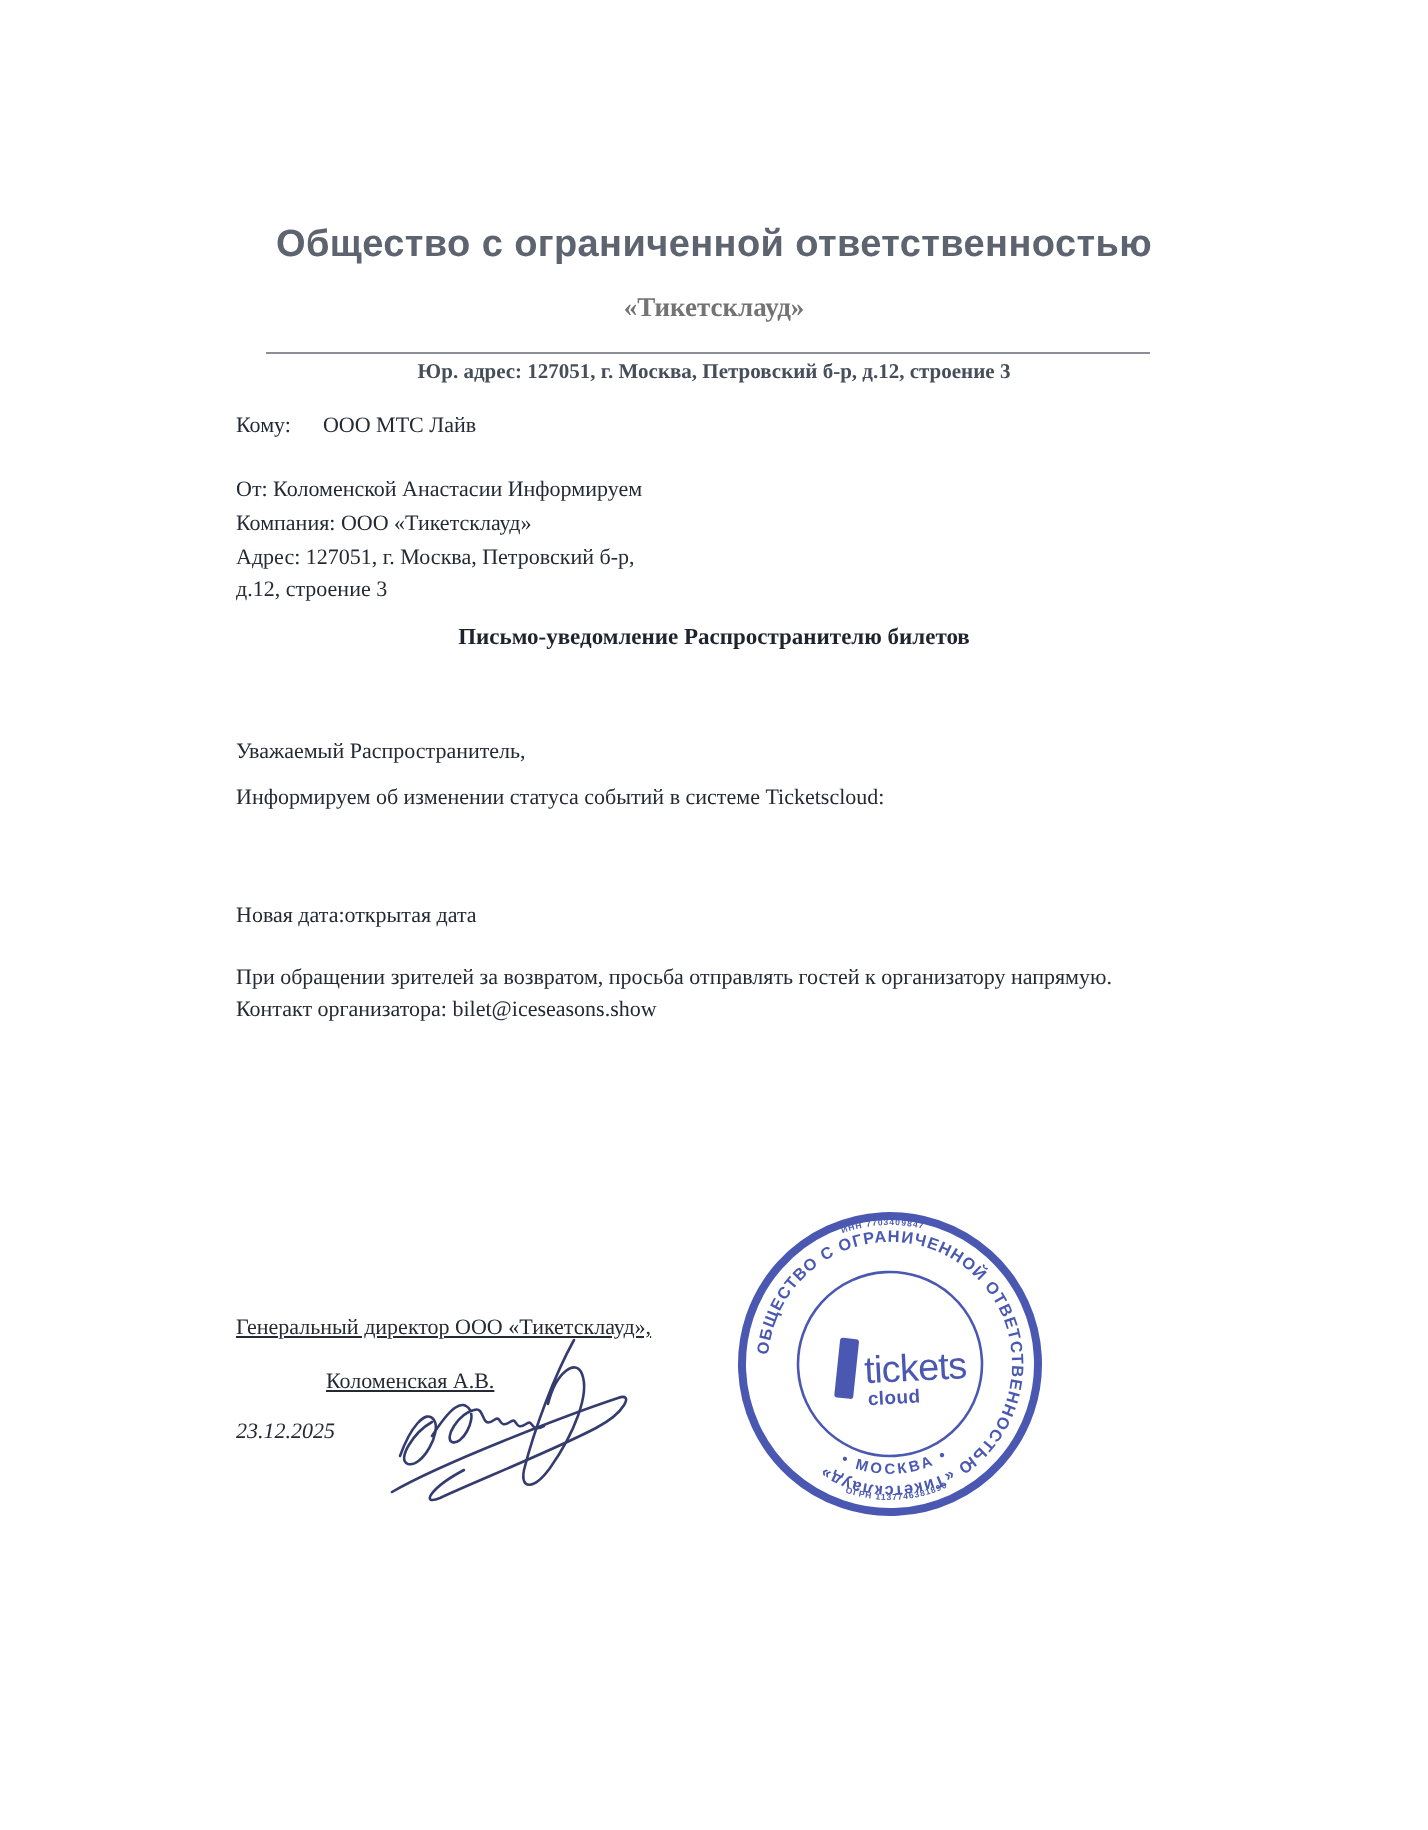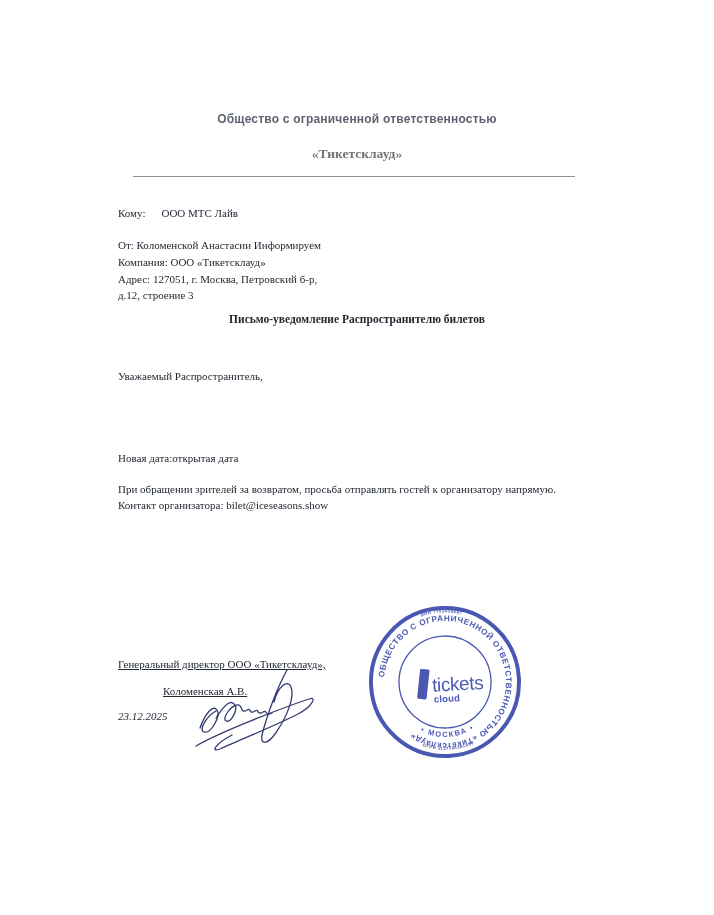--- a/index.html
+++ b/index.html
@@ -8,21 +8,21 @@
     width:714px;height:915px;
     background:#ffffff;
     font-family:"Liberation Serif", serif;
     overflow:hidden;
   }
   .abs{position:absolute;}
   .centered{left:0;right:0;text-align:center;}
   .company-type{
     top:112px;
     font-family:"Liberation Sans", sans-serif;
-    font-weight:bold;font-size:12px;
+    font-weight:bold;font-size:19px;
     color:#5d6470;letter-spacing:.2px;
   }
   .company-name{
     top:146px;
     font-weight:bold;font-size:13.5px;
     color:#737373;
   }
   .rule{
     top:176px;left:133px;width:442px;height:0;
     border-top:1px solid #8a8f96;
@@ -69,32 +69,34 @@
   }
 </style>
 </head>
 <body>
 
 <div class="page">
 
   <div class="abs centered company-type">Общество с ограниченной ответственностью</div>
   <div class="abs centered company-name">«Тикетсклауд»</div>
   <div class="abs rule"></div>
+  <div class="abs centered legal-address">Юр. адрес: 127051, г. Москва, Петровский б-р, д.12, строение 3</div>
 
   <div class="abs line" style="top:207px;">
     <span>Кому:</span><span class="to-value">ООО МТС Лайв</span>
   </div>
   <div class="abs line" style="top:239px;">От: Коломенской Анастасии Информируем</div>
   <div class="abs line" style="top:256px;">Компания: ООО «Тикетсклауд»</div>
   <div class="abs line" style="top:273px;text-align:center;">Адрес: 127051, г. Москва, Петровский б-р,</div>
   <div class="abs line" style="top:289px;">д.12, строение 3</div>
 
   <div class="abs centered subject">Письмо-уведомление Распространителю билетов</div>
 
   <div class="abs line" style="top:370px;">Уважаемый Распространитель,</div>
+  <div class="abs line" style="top:393px;">Информируем об изменении статуса событий в системе Ticketscloud:</div>
   <div class="abs line" style="top:452px;">Новая дата:открытая дата</div>
   <div class="abs line" style="top:483px;">При обращении зрителей за возвратом, просьба отправлять гостей к организатору напрямую.</div>
   <div class="abs line" style="top:499px;">Контакт организатора: bilet@iceseasons.show</div>
 
   <div class="abs line u" style="top:658px;">Генеральный директор ООО «Тикетсклауд»,</div>
   <div class="abs line u" style="top:685px;margin-left:45px;">Коломенская А.В.</div>
   <div class="abs line it" style="top:710px;">23.12.2025</div>
 
   <svg class="abs sig-svg" width="130" height="100" viewBox="0 0 130 100">
     <g fill="none" stroke="#2a3268" stroke-width="1.3" stroke-linecap="round" opacity="0.95">

